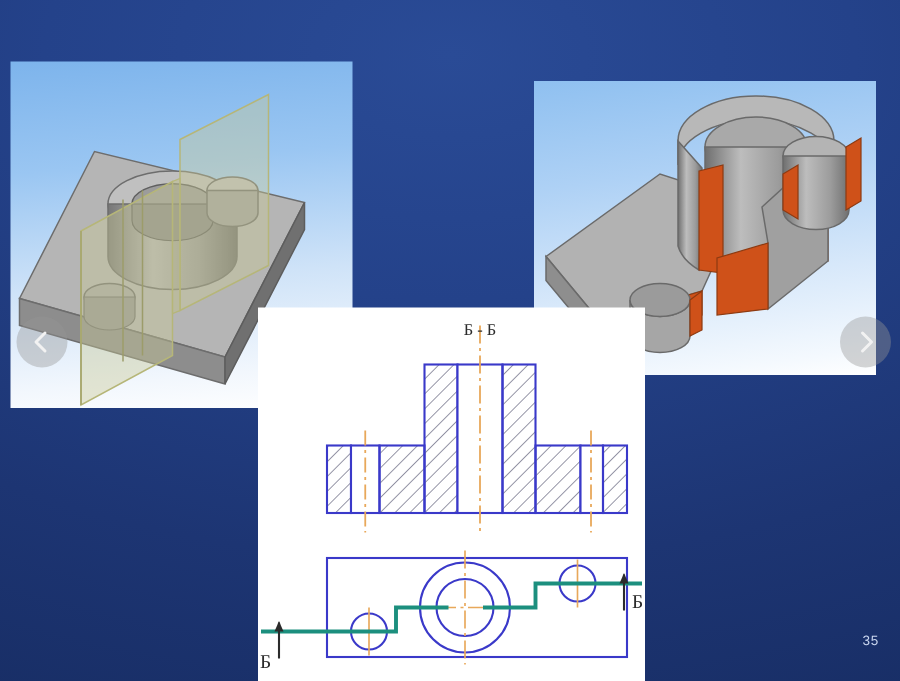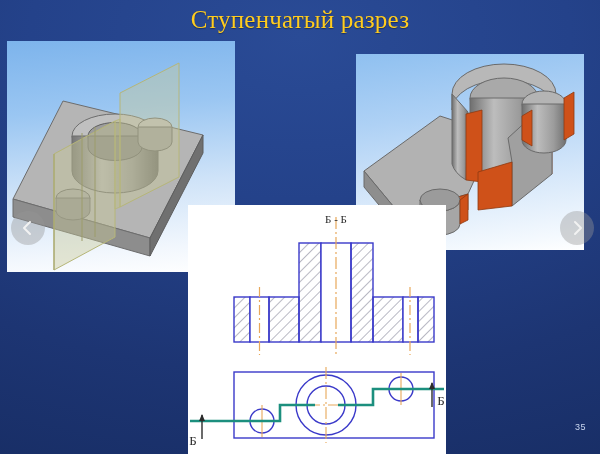--- a/index.html
+++ b/index.html
@@ -28,21 +28,21 @@
   #photo-left{
     left:7px;top:41px;width:228px;height:231px;
     background:linear-gradient(175deg,#7db4ec 0%,#9ac6f2 30%,#cfe3f8 62%,#f2f7fd 88%,#ffffff 100%);
   }
   #photo-right{
     left:356px;top:54px;width:228px;height:196px;
     background:linear-gradient(172deg,#8fc0f0 0%,#aed1f5 32%,#d7e8fa 66%,#f4f9fe 92%,#ffffff 100%);
   }
   
   #drawing{
-    position:absolute;left:188px;top:205px;width:258px;height:249px;
+    position:absolute;left:172px;top:205px;width:258px;height:249px;
     background:#ffffff;
   }
   
   .navbtn{
     position:absolute;width:34px;height:34px;border-radius:50%;
     background:rgba(150,150,150,.40);
     display:flex;align-items:center;justify-content:center;
   }
   #nav-prev{left:11px;top:211px;}
   #nav-next{left:560px;top:211px;}
@@ -52,21 +52,20 @@
     position:absolute;right:14px;bottom:22px;
     color:#c9d6ef;font-size:9px;letter-spacing:.5px;
   }
   svg{shape-rendering:geometricPrecision;}
 </style>
 </head>
 <body>
 
 <div id="slide">
 
-  <div id="title">Ступенчатый разрез</div>
 
   <div class="photo" id="photo-left">
     <svg width="228" height="231" viewBox="0 0 228 231">
       <defs>
         <linearGradient id="lgBlock" x1="0" y1="0" x2="0" y2="1">
           <stop offset="0" stop-color="#b9b9b9"></stop>
             <stop offset="1" stop-color="#8e8e8e"></stop>
         </linearGradient>
         <linearGradient id="lgCyl" x1="0" y1="0" x2="1" y2="0">
           <stop offset="0" stop-color="#777"></stop>

